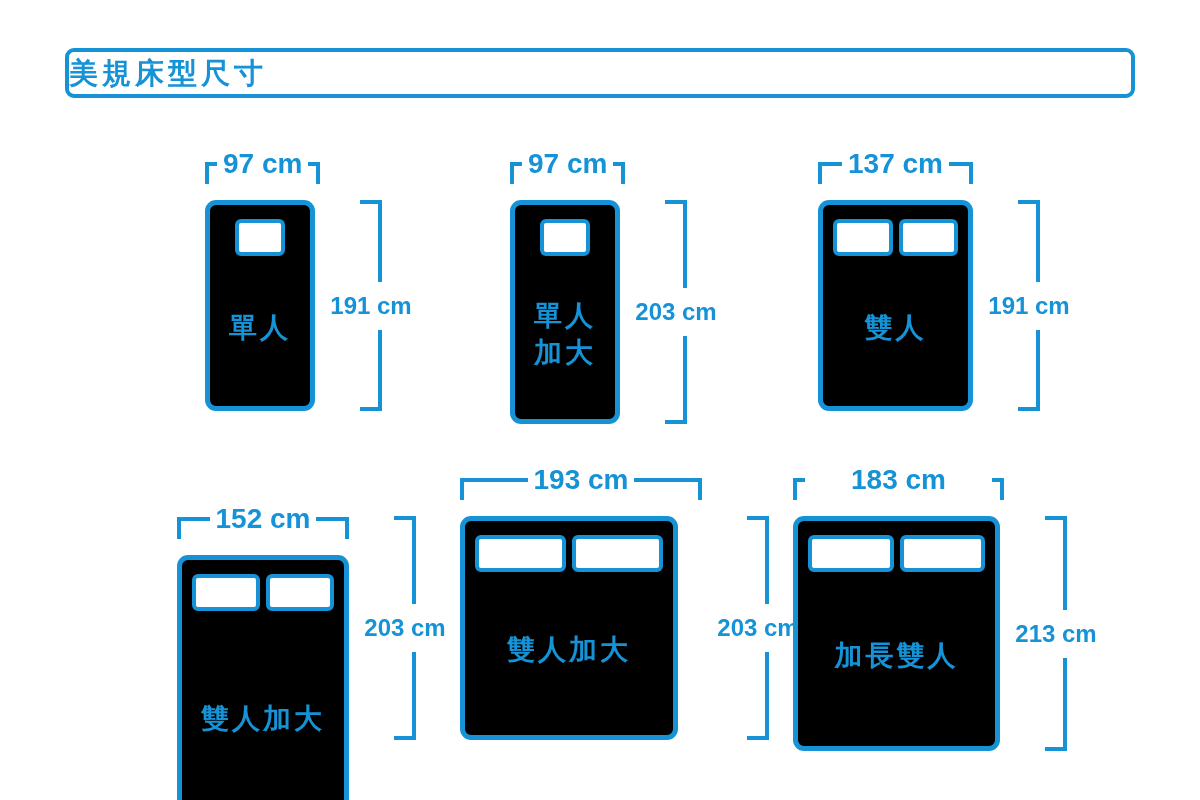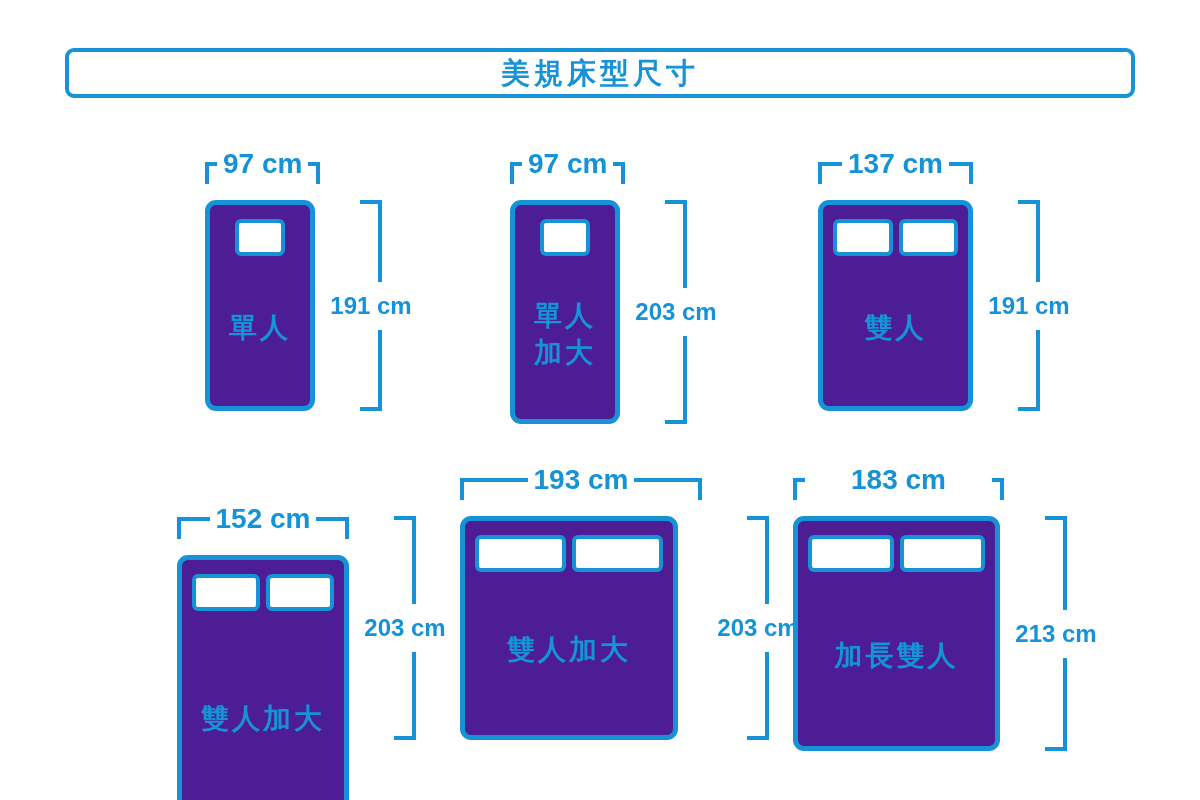--- a/index.html
+++ b/index.html
@@ -6,21 +6,21 @@
   html, body { margin: 0; padding: 0; background: #ffffff; }
   body {
     width: 1200px; height: 800px; position: relative; overflow: hidden;
     font-family: "Liberation Sans", "DejaVu Sans", sans-serif;
     color: var(--b);
   }
   
   .title-box {
     position: absolute; left: 65px; top: 48px; width: 1070px; height: 50px;
     border: 4px solid var(--b); border-radius: 9px;
-    display: flex; align-items: center; justify-content: center;
+    display: flex; align-items: center; justify-content: flex-start;
     box-sizing: border-box; background: #ffffff;
   }
   .title-text {
     font-size: 29px; font-weight: bold; color: var(--b); letter-spacing: 4px;
     line-height: 1;
   }
   
   .figure { position: absolute; display: flex; align-items: flex-start; }
   .fig-col { display: flex; flex-direction: column; }
   
@@ -30,21 +30,21 @@
   .hc-l { border-left: 4px solid var(--b); border-top: 4px solid var(--b); }
   .hc-r { border-right: 4px solid var(--b); border-top: 4px solid var(--b); }
   .h-line { flex: 1 1 auto; height: 4px; background: var(--b); margin-top: 10px; }
   .h-label {
     font-size: 28px; font-weight: bold; color: var(--b); line-height: 24px;
     padding: 0 6px; white-space: nowrap; flex: 0 0 auto;
   }
   
   .bed {
     border: 5px solid var(--b); border-radius: 11px; box-sizing: border-box;
-    display: flex; flex-direction: column; background: #4c1d95;
+    display: flex; flex-direction: column; background: #000000;
   }
   .pillows { display: flex; justify-content: center; gap: 6px; margin: 14px 10px 0 10px; }
   .pillow { border: 4px solid var(--b); border-radius: 6px; height: 37px; box-sizing: border-box; background: #ffffff; }
   .pillow.single { width: 62%; }
   .pillow.duo { flex: 1 1 0; }
   .bed-label {
     flex: 1; display: flex; flex-direction: column; align-items: center; justify-content: center;
     font-size: 28px; font-weight: bold; color: var(--b); text-align: center;
     line-height: 1.3; letter-spacing: 3px; padding-bottom: 6px;
   }

